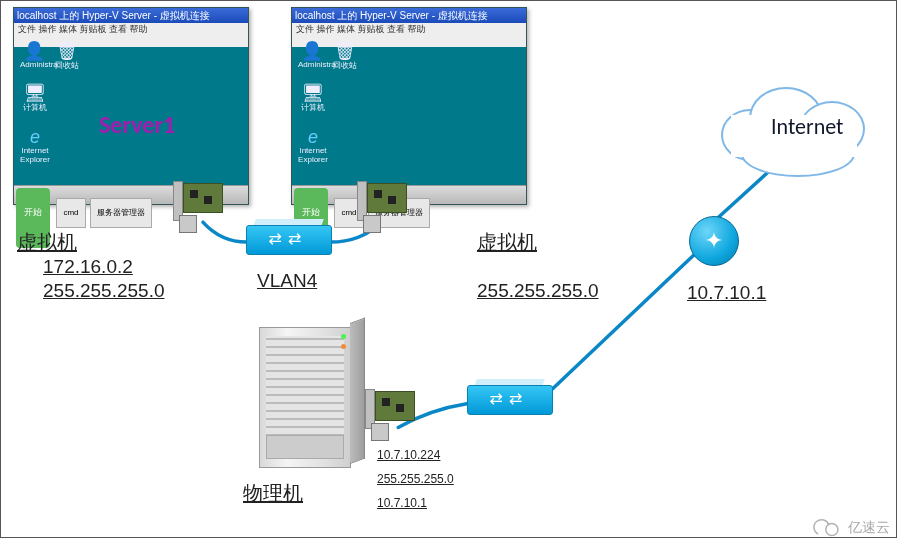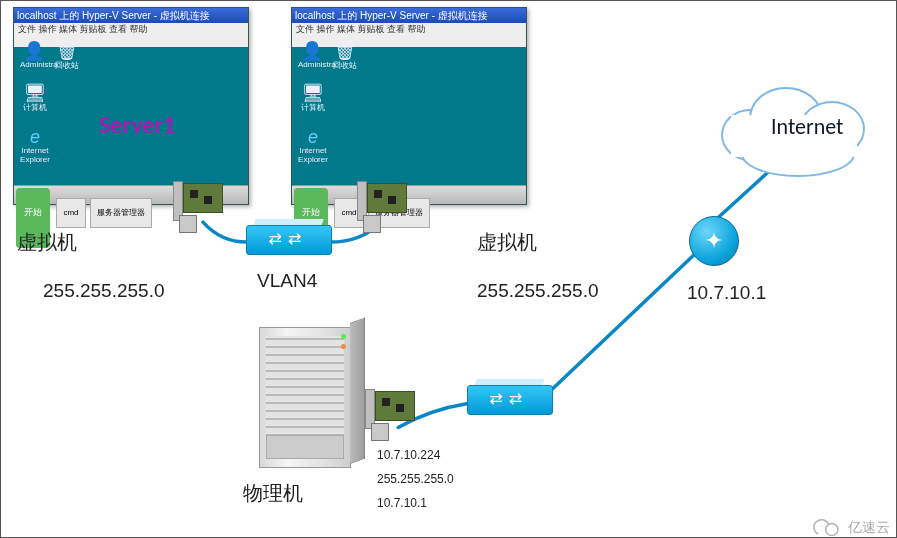--- a/index.html
+++ b/index.html
@@ -30,21 +30,21 @@
   .vm-task { display:inline-block; height:12px; margin:2px 0; padding:8px 6px;
     background:#e8e8e8; border:1px solid #aaa; font-size:8px; line-height:12px; }
   .vm-icon {
     position:absolute; width:30px; text-align:center; font-size:8px; color:#eef;
   }
   .vm-icon .glyph { font-size:18px; display:block; line-height:18px; }
   .server-label {
     font-family:Calibri,Arial,sans-serif; font-size:24px; font-weight:600;
     color:#a21caf; position:absolute;
   }
-  .txt { position:absolute; font-size:19px; color:#222; line-height:1.3; font-family:"SimSun","Microsoft YaHei",sans-serif; white-space:pre; }
+  .txt { position:absolute; font-size:19px; color:#222; line-height:1.3; font-family:"SimSun","Microsoft YaHei",sans-serif; white-space:pre;text-decoration:underline; }
   .txt.zh { font-size:20px; }
   .txt.phys { font-size:12px; }
   .nic {
     position:absolute; width:52px; height:60px;
   }
   .nic .card {
     position:absolute; left:10px; top:4px; width:38px; height:28px;
     background:#5f7a3a; border:1px solid #3a4f22;
   }
   .nic .bracket {
@@ -158,20 +158,21 @@
   <div class="nic" style="left:172px; top:178px;">
     <div class="card">
         <div class="chip" style="left:6px;top:6px;"></div>
         <div class="chip" style="left:20px;top:12px;"></div>
       </div>
     <div class="bracket"></div>
       <div class="port"></div>
   </div>
 
   <div class="txt zh" style="left:16px; top:228px;">虚拟机</div>
+  <div class="txt" style="left:42px; top:254px;">172.16.0.2</div>
   <div class="txt" style="left:42px; top:278px;">255.255.255.0</div>
 
   <div class="vm" style="left:290px; top:6px;">
     <div class="vm-title">localhost 上的 Hyper-V Server - 虚拟机连接</div>
     <div class="vm-menu">文件 操作 媒体 剪贴板 查看 帮助</div>
     <div class="vm-icon" style="left:6px; top:34px;">
       <span class="glyph">👤</span><span>Administra</span>
     </div>
     <div class="vm-icon" style="left:38px; top:34px;">
       <span class="glyph">🗑</span><span>回收站</span>

